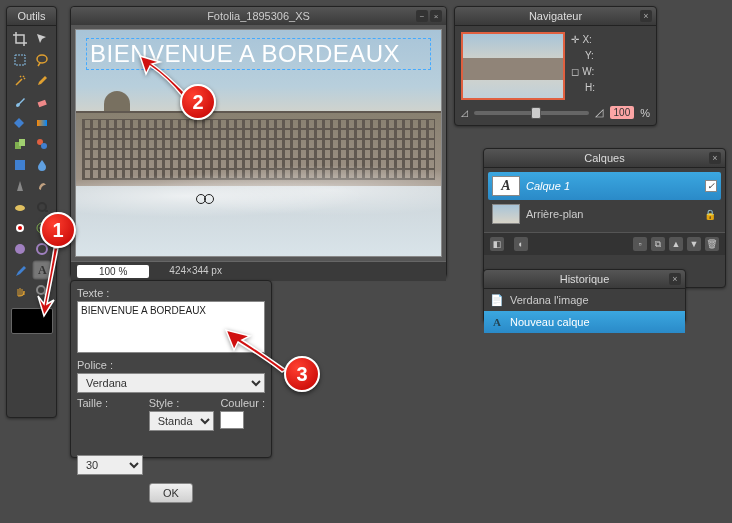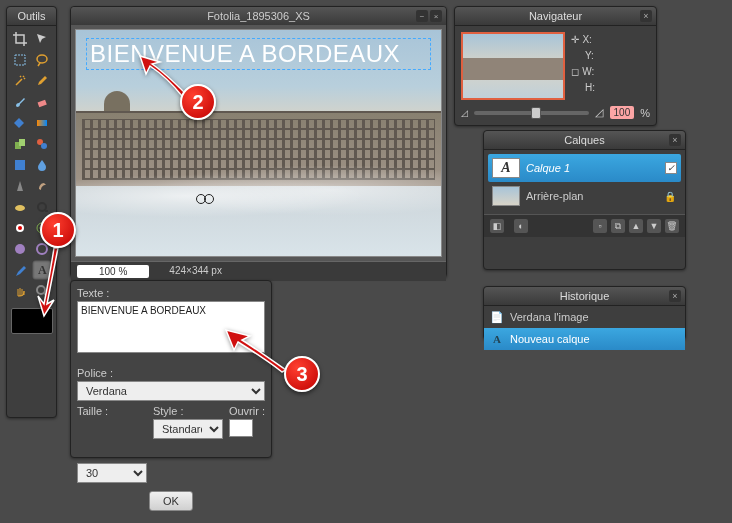--- a/index.html
+++ b/index.html
@@ -160,34 +160,34 @@
 }
 .nav-thumb .nb { position:absolute;bottom:18px;left:0;right:0;height:22px;background:#908478; }
 .nav-info { font-size: 10px; line-height: 16px; color:#ccc; }
 .nav-line { display:flex;align-items:center;gap:3px; }
 .nav-slider-row { padding: 0 6px 4px; display:flex;align-items:center;gap:6px; }
 .slider { flex:1;height:4px;background:#666;border-radius:2px;position:relative; }
 .slider-thumb { position:absolute;left:50%;top:-4px;width:10px;height:12px;background:#ccc;border:1px solid #555;border-radius:2px; }
 .zoom-val { background:#fca5a5;color:#333;padding:1px 4px;font-size:10px;border-radius:2px; }
 
 
-#layers-panel { left: 483px; top: 130px; width: 203px; height: 140px; }
+#layers-panel { left: 483px; top: 148px; width: 243px; height: 140px; }
 .layer-list { padding: 4px; }
 .layer-item { display:flex;align-items:center;gap:6px;padding:4px;border-radius:2px;font-size:11px; }
 .layer-item.selected { background: linear-gradient(#3ba7e0,#2a8ac8); color:#fff; font-style:italic;}
 .layer-thumb { width: 28px; height: 20px; background:#fff;border:1px solid #888;display:flex;align-items:center;justify-content:center;font-family:serif;font-weight:bold;color:#333;font-size:14px; }
 .layer-thumb.img { background: linear-gradient(180deg,#a8c4d8,#d8d4c8); }
 .layer-vis { margin-left:auto;width:12px;height:12px;border:1px solid #888;background:#fff; }
 .layer-vis.checked::after { content:'✓';font-size:9px;color:#333;display:block;line-height:10px;text-align:center; }
 .layers-footer { background:#333;padding:4px 6px;display:flex;gap:10px;font-size:11px;border-top:1px solid #555; }
 .layers-btns { margin-left:auto;display:flex;gap:4px; }
 .mini-btn { width:14px;height:14px;background:#555;border-radius:2px;cursor:pointer;display:flex;align-items:center;justify-content:center;font-size:9px;color:#ccc; }
 
 
-#history-panel { left: 483px; top: 286px; width: 203px; height: 54px; }
+#history-panel { left: 483px; top: 269px; width: 203px; height: 54px; }
 .hist-item { display:flex;align-items:center;gap:6px;padding:4px 6px;font-size:11px; }
 .hist-item.selected { background: linear-gradient(#3ba7e0,#2a8ac8); color:#fff; }
 .hist-icon { width:14px;height:14px;display:flex;align-items:center;justify-content:center; }
 
 
 .callout {
   position: absolute;
   width: 36px; height: 36px;
   background: radial-gradient(circle at 35% 30%, #ff4030, #c00000);
   border: 2px solid #fff;
@@ -380,37 +380,37 @@
   <div class="canvas-status">
     <span class="zoom-box">100 %</span>
     <span>424×344 px</span>
   </div>
 </div>
 
 <div class="panel" id="text-panel">
   <div class="body">
     <span class="label">Texte :</span>
     <textarea class="textarea" style="">BIENVENUE A BORDEAUX</textarea>
-    <div style="margin-top:12px;">
+    <div style="margin-top:4px;">
       <span class="label">Police :</span>
       <select class="select" style="width:100%;">
         <option>Verdana</option>
       </select>
     </div>
     <div class="row">
       <div class="col">
         <span class="label">Taille :</span>
         <select class="select" style="width:100%;margin-top:44px;"><option>30</option></select>
       </div>
       <div class="col">
         <span class="label">Style :</span>
         <select class="select" style="width:100%;"><option>Standard</option></select>
       </div>
       <div>
-        <span class="label">Ouvrir :</span>
+        <span class="label">Couleur :</span>
         <div class="color-box"></div>
       </div>
     </div>
     <button class="ok-btn">OK</button>
   </div>
 </div>
 
 <div class="panel" id="nav-panel">
   <div class="panel-header">
     <span>Navigateur</span>

